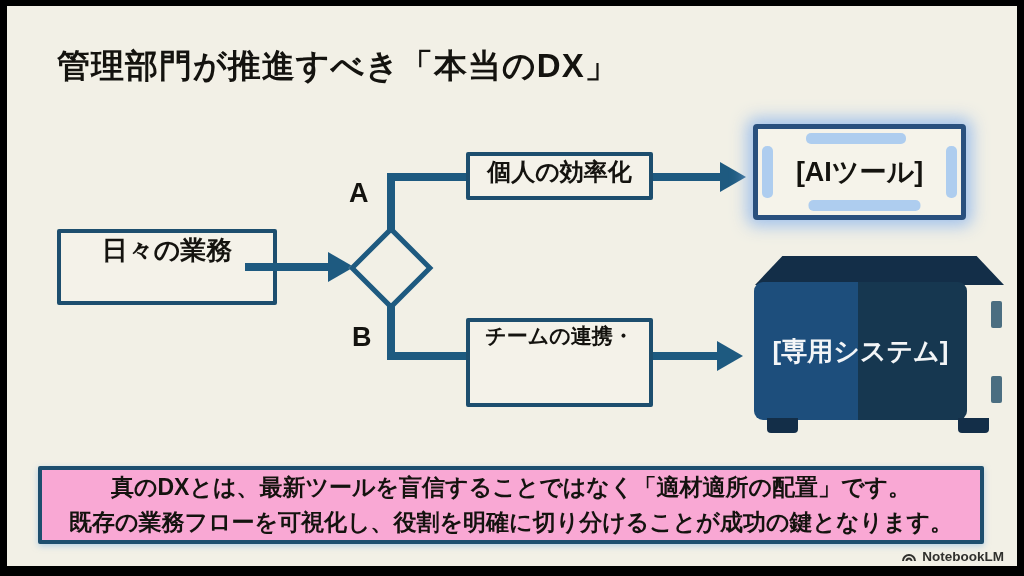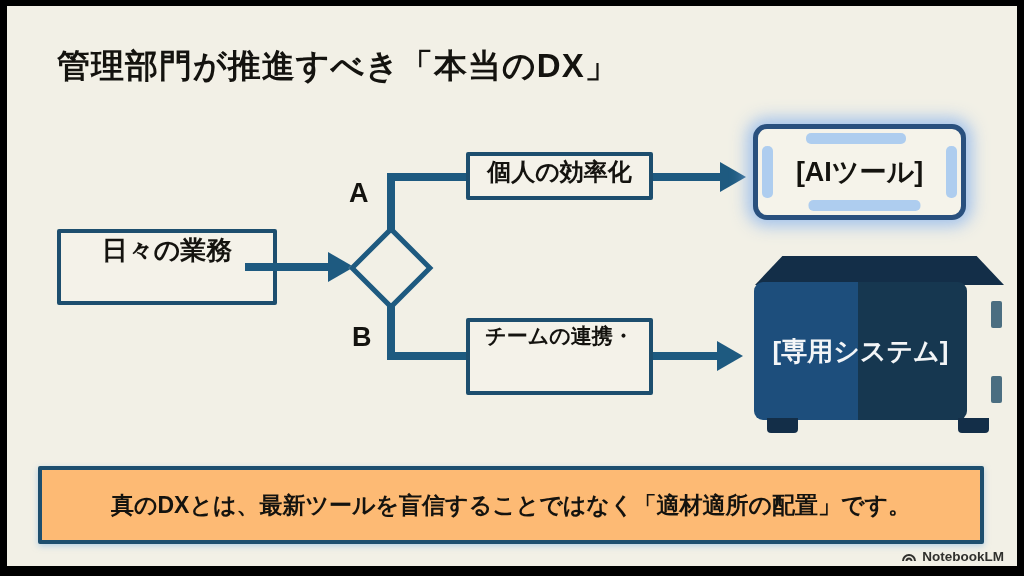--- a/index.html
+++ b/index.html
@@ -14,40 +14,40 @@
     left:57px;top:44px;font-size:33px;font-weight:800;letter-spacing:1px;color:#14130f;
   }
 
   
   .node{
     background:#f4f2e9;border:4px solid #1d4e6e;display:flex;align-items:flex-start;justify-content:center;
     font-weight:800;color:#14130f;text-align:center;box-sizing:border-box;border-radius:2px;
   }
   .start-box{left:57px;top:229px;width:220px;height:76px;font-size:26px;}
   .box-a{left:466px;top:152px;width:187px;height:48px;font-size:24px;}
-  .box-b{left:466px;top:318px;width:187px;height:77px;font-size:21px;line-height:1.35;}
+  .box-b{left:466px;top:318px;width:187px;height:89px;font-size:21px;line-height:1.35;}
 
   
   .line{background:#1e5a80;}
   .h{height:8px;} .v{width:8px;}
   .head{
     width:0;height:0;border-top:15px solid transparent;border-bottom:15px solid transparent;
     border-left:26px solid #1e5a80;
   }
   .branch-letter{font-size:27px;font-weight:800;color:#14130f;}
 
   .diamond{
     left:361px;top:238px;width:60px;height:60px;box-sizing:border-box;
     border:5px solid #1e5a80;background:#f2f0e6;transform:rotate(45deg);
   }
 
   
   .ai-box{
     left:753px;top:124px;width:213px;height:96px;box-sizing:border-box;
-    background:#f5f3ea;border:5px solid #29507e;border-radius:14px;
+    background:#f5f3ea;border:5px solid #29507e;border-radius:4px;
     box-shadow:0 0 16px 6px rgba(148,186,236,0.85);
     display:flex;align-items:center;justify-content:center;
     font-size:27px;font-weight:800;color:#14130f;
   }
   .ai-accent{position:absolute;background:#aecdef;border-radius:5px;}
   .ai-accent.top{left:50%;transform:translateX(-54%);top:4px;width:100px;height:11px;}
   .ai-accent.bottom{left:50%;transform:translateX(-46%);bottom:4px;width:112px;height:11px;}
   .ai-accent.left{top:50%;transform:translateY(-50%);left:4px;width:11px;height:52px;}
   .ai-accent.right{top:50%;transform:translateY(-50%);right:4px;width:11px;height:52px;}
 
@@ -60,21 +60,21 @@
   .safe-hinge{position:absolute;right:3px;width:11px;height:27px;background:#4b6e81;border-radius:2px;}
   .safe-hinge.h1{top:45px;} .safe-hinge.h2{top:120px;}
   .safe-foot{position:absolute;bottom:0;width:31px;height:15px;background:#132e48;border-radius:0 0 4px 4px;}
   .safe-foot.fl{left:13px;} .safe-foot.fr{right:16px;}
   .safe-label{position:absolute;top:26px;left:0;width:213px;height:138px;display:flex;
     align-items:center;justify-content:center;color:#f3f5f7;font-size:26px;font-weight:800;}
 
   
   .summary-box{
     left:38px;top:466px;width:946px;height:78px;box-sizing:border-box;
-    background:#fdba74;border:4px solid #1d4e6e;border-radius:2px;
+    background:#f9a8d4;border:4px solid #1d4e6e;border-radius:2px;
     box-shadow:0 2px 6px rgba(130,180,225,0.55);
     display:flex;flex-direction:column;align-items:center;justify-content:center;
     font-size:23px;font-weight:800;line-height:35px;color:#14130f;text-align:center;
   }
 
   
   .watermark{right:20px;top:549px;display:flex;align-items:center;gap:5px;
     color:#30302d;font-size:13.5px;font-weight:700;}
   .watermark svg{display:block;}
 </style>
@@ -132,20 +132,21 @@
     <div class="safe-body"></div>
     <div class="safe-hinge h1"></div>
     <div class="safe-hinge h2"></div>
     <div class="safe-foot fl"></div>
     <div class="safe-foot fr"></div>
     <div class="safe-label">[専用システム]</div>
   </div>
 
   <div class="abs summary-box">
     <span>真のDXとは、最新ツールを盲信することではなく「適材適所の配置」です。</span>
+    <span>既存の業務フローを可視化し、役割を明確に切り分けることが成功の鍵となります。</span>
   </div>
 
   <div class="abs watermark">
     <span>
       <svg width="16" height="13" viewBox="0 0 16 13">
         <path d="M2 11 A6 6 0 0 1 14 11" fill="none" stroke="#30302d" stroke-width="2"></path>
         <path d="M5.5 11 A2.5 2.5 0 0 1 10.5 11" fill="none" stroke="#30302d" stroke-width="2"></path>
       </svg>
     </span>
     <span>NotebookLM</span>

